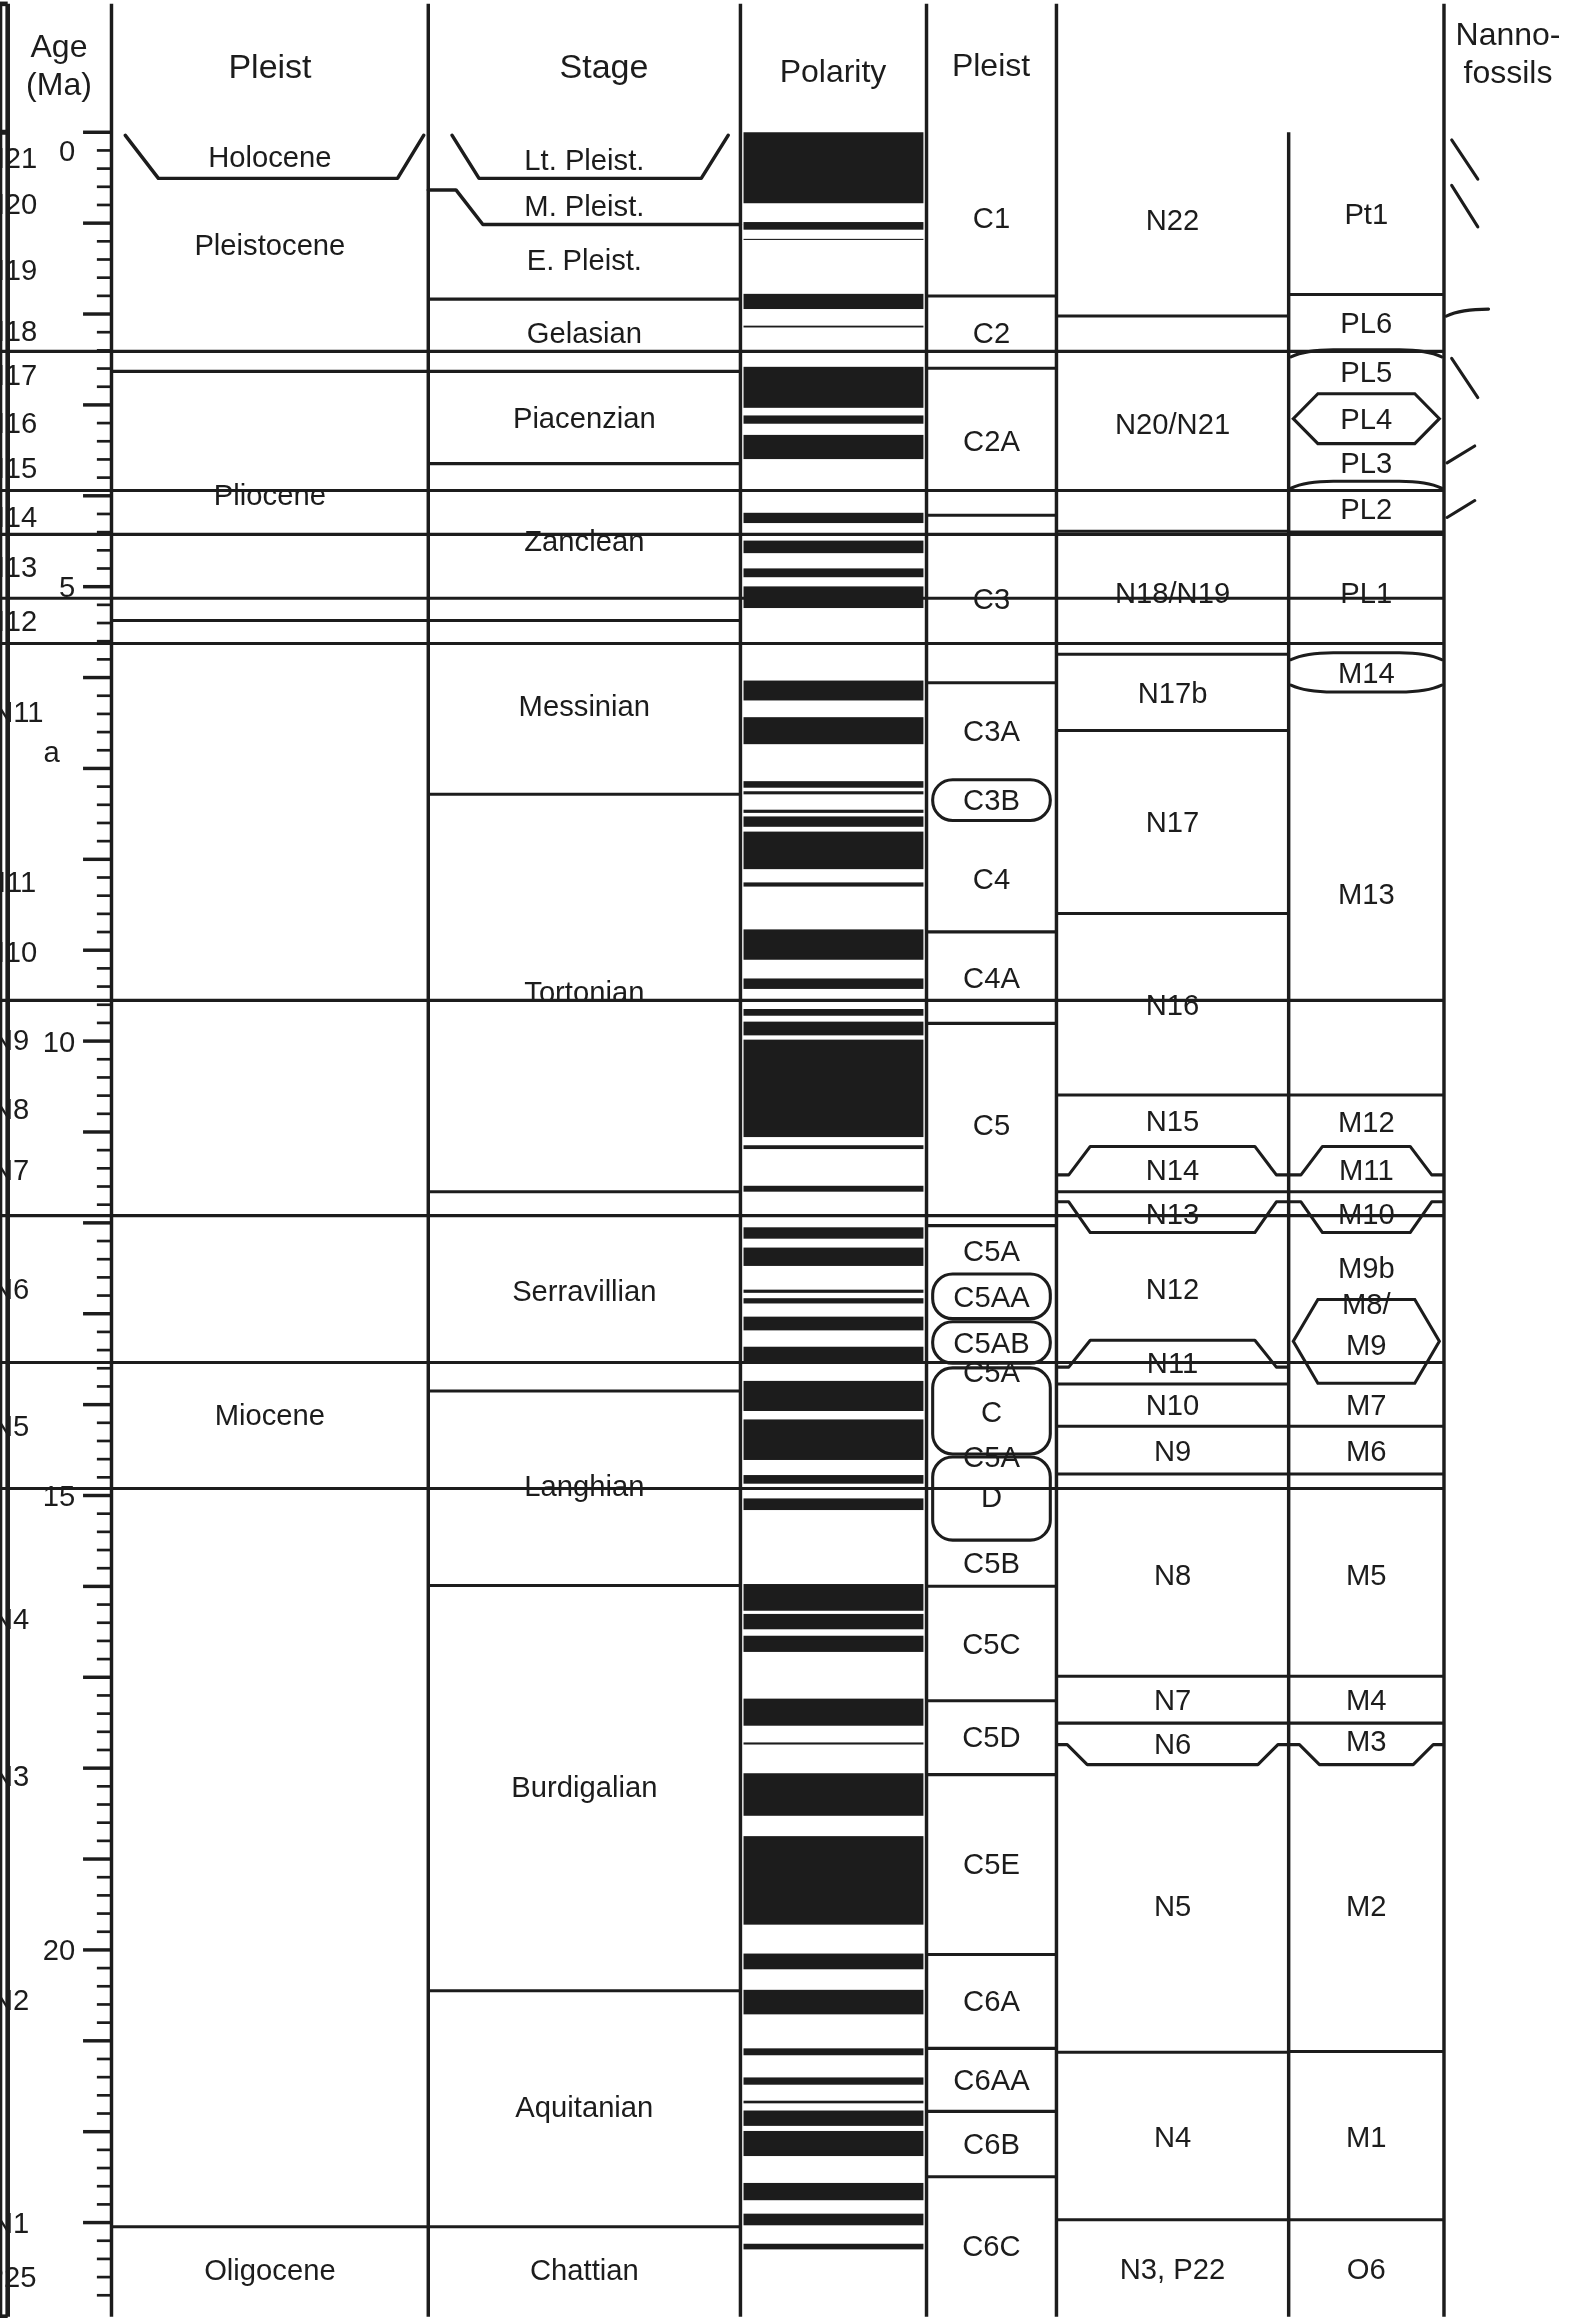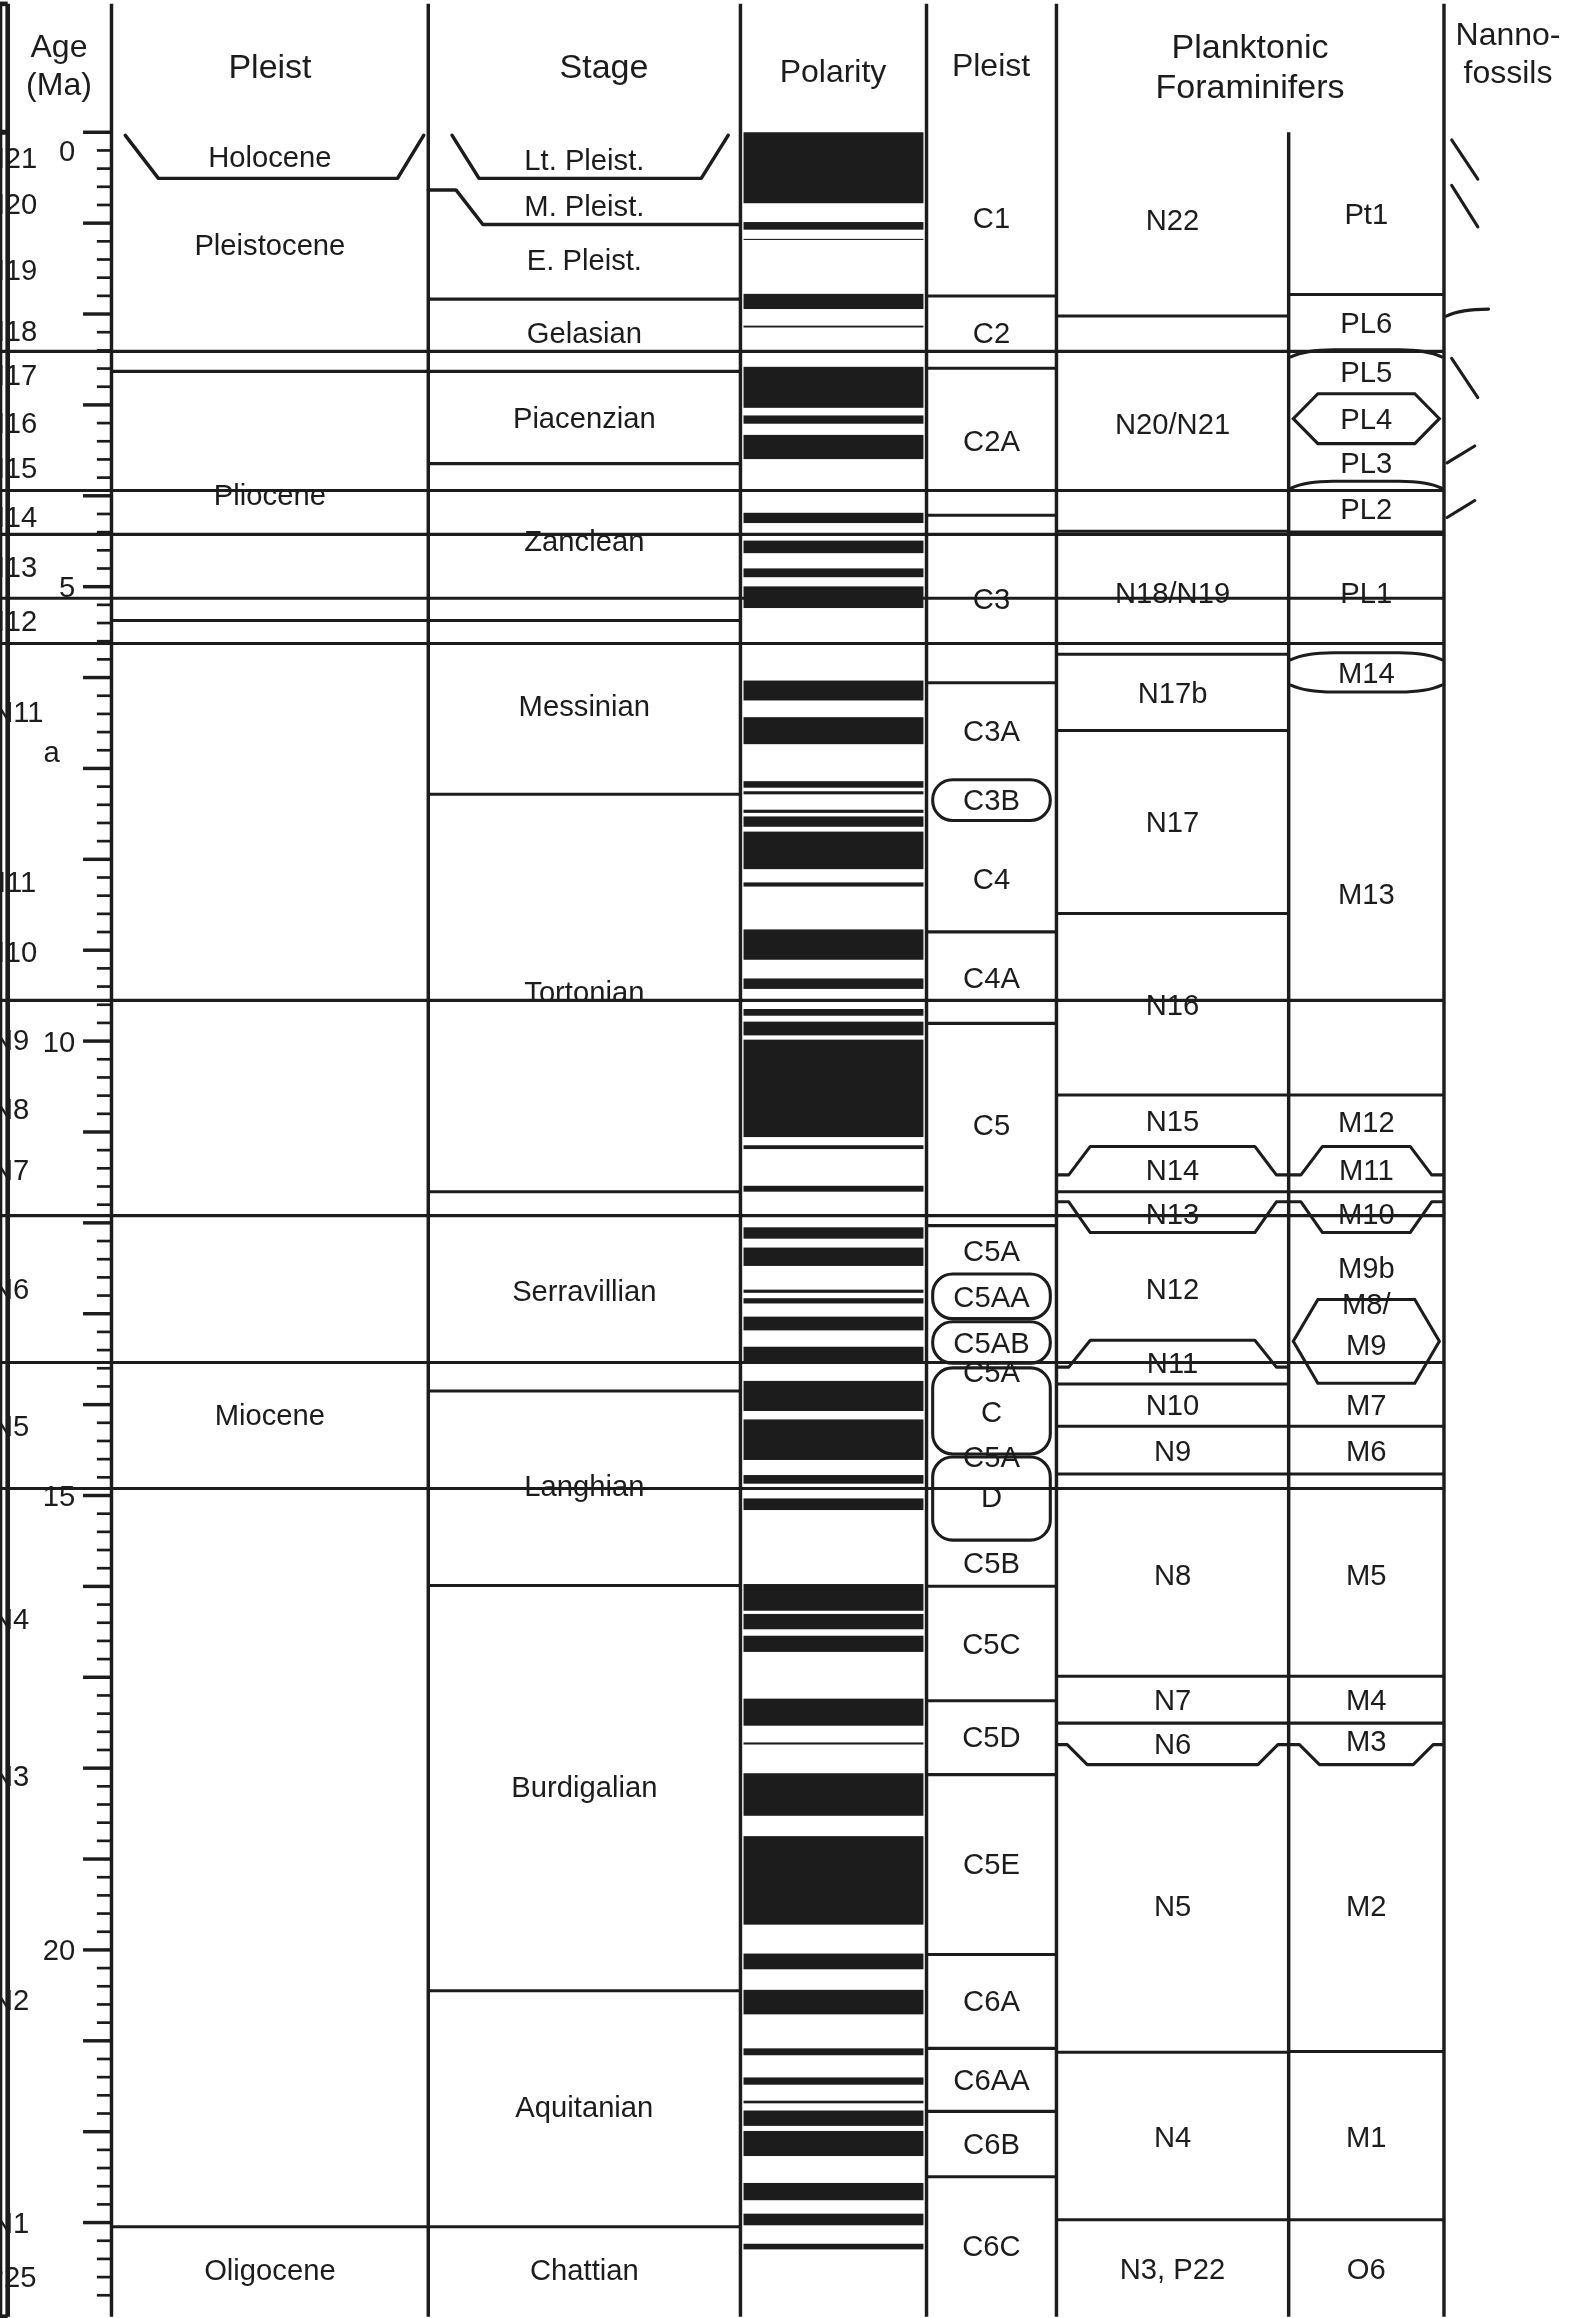--- a/index.html
+++ b/index.html
@@ -403,18 +403,16 @@
       <line x1="10" y1="3013" x2="undefined" y2="3013" stroke="#1c1c1c" stroke-width="6"></line>
       <line x1="10" y1="172" x2="undefined" y2="172" stroke="#1c1c1c" stroke-width="6.5"></line>
     </svg>
 
   <div class="hdr hdr-small" style="left:59px;top:66px">Age
 (Ma)</div>
   <div class="hdr" style="left:270px;top:66px">Pleist</div>
   <div class="hdr" style="left:604px;top:66px">Stage</div>
   <div class="hdr hdr-small" style="left:833px;top:72px">Polarity</div>
   <div class="hdr hdr-small" style="left:991px;top:66px">Pleist</div>
-  <div class="hdr" style="left:1250px;top:66px">Planktonic
-Foraminifers</div>
   <div class="hdr hdr-small" style="left:1508px;top:54px">Nanno-
 fossils</div>
 </div>
 
 
 </body></html>

